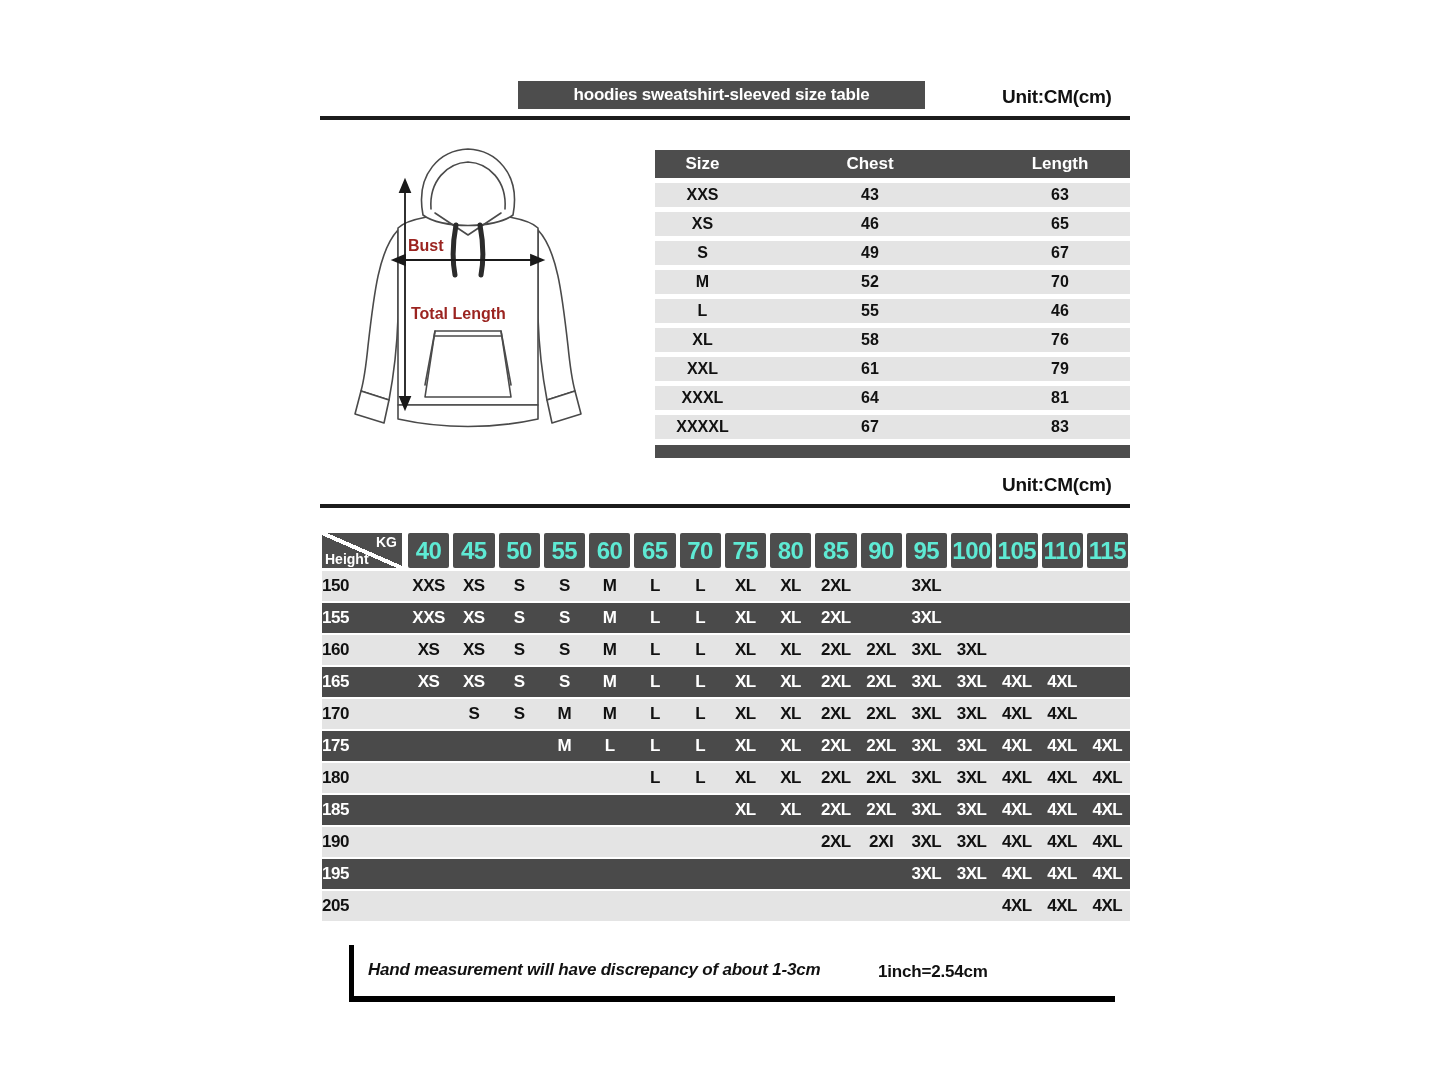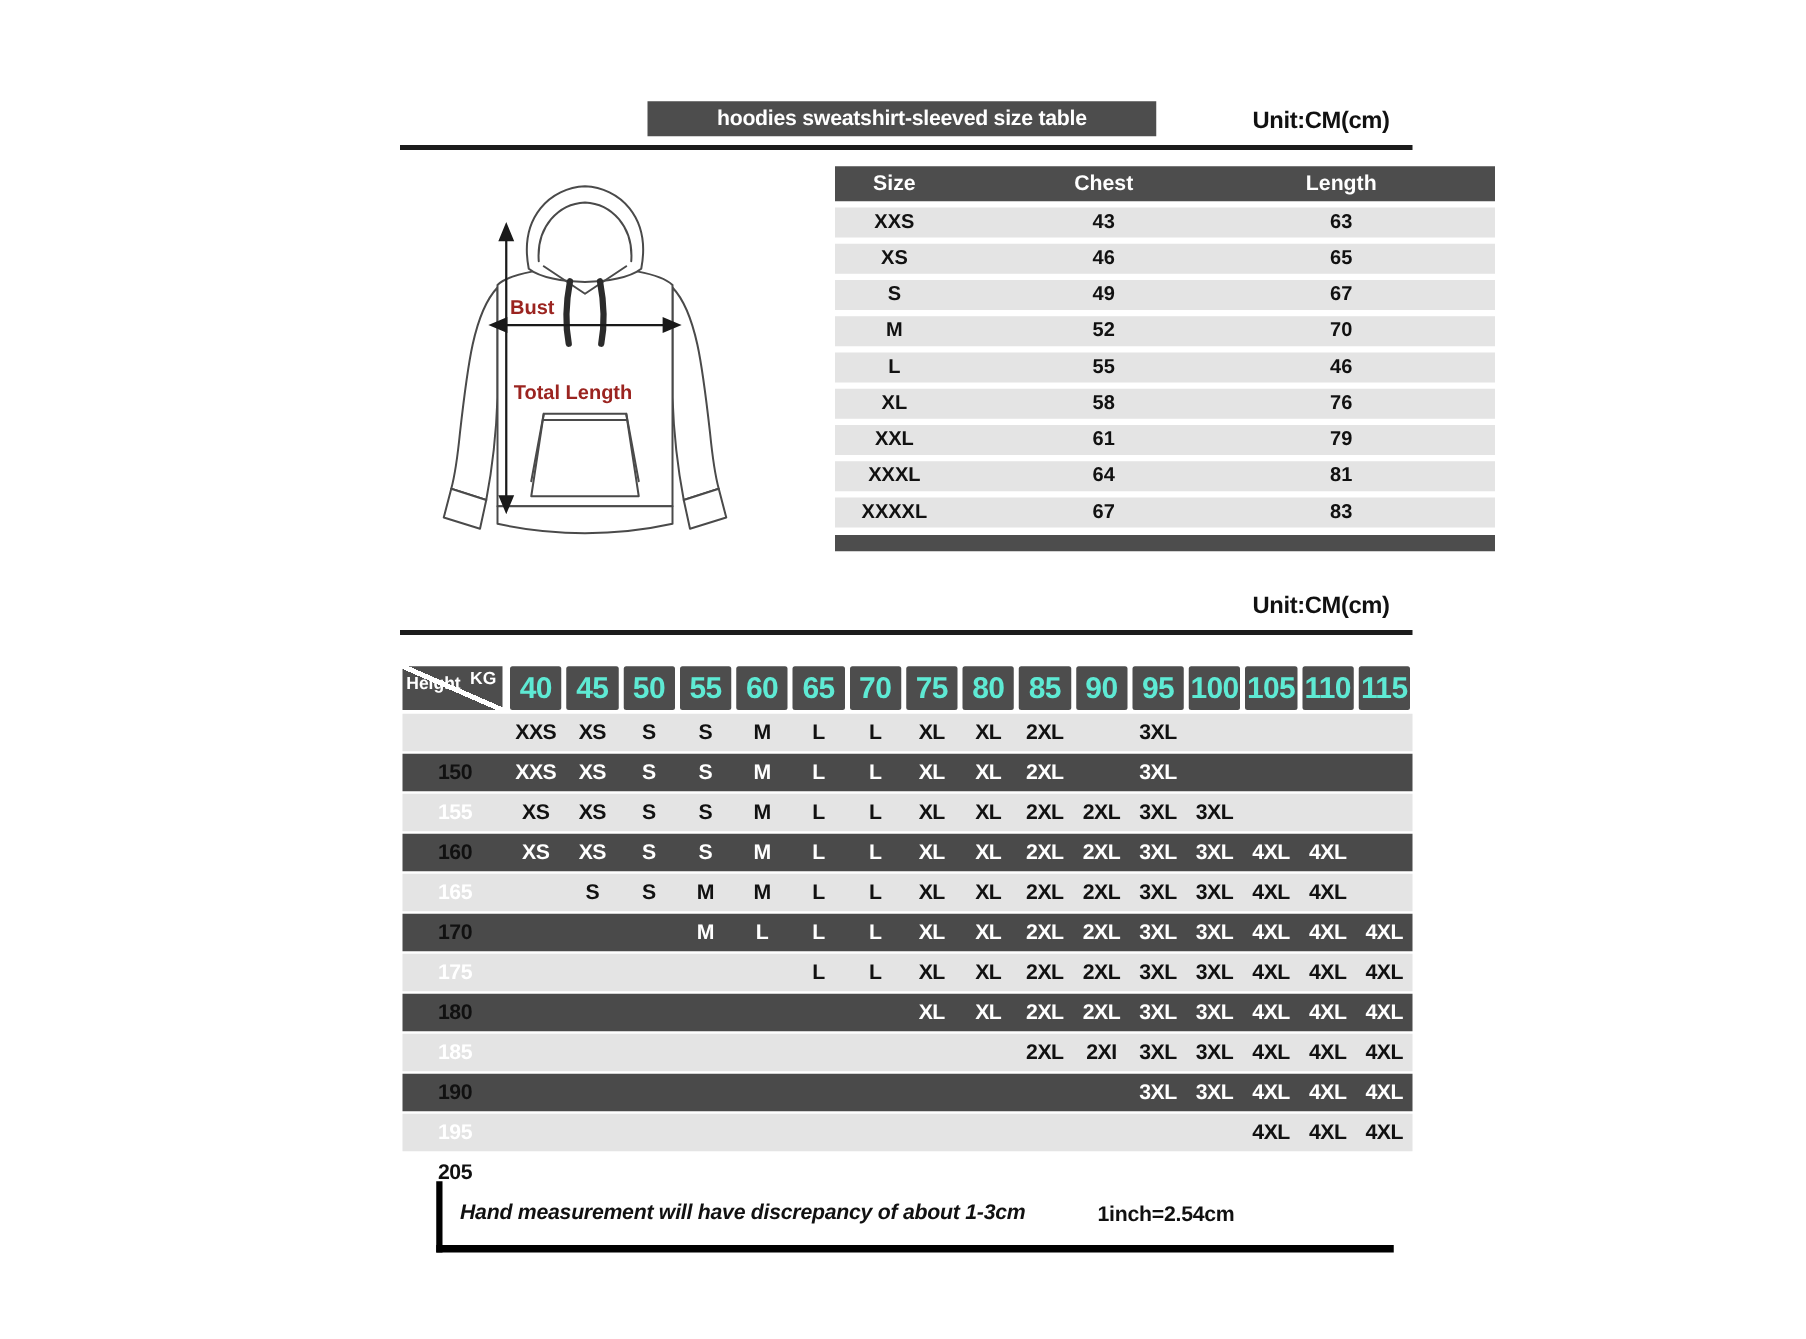--- a/index.html
+++ b/index.html
@@ -40,21 +40,21 @@
     left: 320px; width: 810px; height: 4px;
     background: #1c1c1c;
   }
   .r1 { top: 116px; }
   .r2 { top: 504px; }
 
   
   .hoodie-wrap { position: absolute; left: 323px; top: 133px; width: 290px; height: 330px; }
 
   
-  .size-table { position: absolute; left: 655px; top: 133px; width: 528px; margin-left: 13px; }
+  .size-table { position: absolute; left: 655px; top: 150px; width: 475px; }
   .st-header {
     display: grid;
     grid-template-columns: 95px 240px 140px;
     background: var(--bar-dark, #4d4d4d);
     color: #fff; height: 28px; line-height: 28px;
     font-size: 17px;
   }
   .st-header div { text-align: center; }
   .st-row {
     display: grid;
@@ -82,42 +82,42 @@
     position: relative;
     margin-right: 4px;
     background: linear-gradient(to top right,
       var(--bar-dark, #4d4d4d) calc(50% - 2px),
       #ffffff calc(50% - 2px),
       #ffffff calc(50% + 2px),
       var(--bar-dark, #4d4d4d) calc(50% + 2px));
     color: #fff; font-size: 14px;
   }
   .rt-corner .kg { position: absolute; top: 1px; right: 5px; }
-  .rt-corner .hgt { position: absolute; bottom: 14px; left: 3px; }
+  .rt-corner .hgt { position: absolute; bottom: 1px; left: 3px; }
   .rt-wbox {
     margin: 0 2px;
     background: var(--bar-dark, #4d4d4d);
     color: #5eead4;
     text-align: center;
     line-height: 35px;
     font-size: 24px;
     border-radius: 2px;
     letter-spacing: -0.5px;
   }
   .rt-row {
     display: grid;
     grid-template-columns: 84px repeat(16, 1fr);
     height: 30px; line-height: 30px;
     margin-bottom: 2px;
     font-size: 17px;
     letter-spacing: -0.4px;
   }
   .rt-row.light { background: var(--row-light, #e4e4e4); color: #111; }
   .rt-row.dark  { background: var(--row-dark, #4a4a4a); color: #fff; }
-  .rt-height { text-align: center; font-size: 17px; margin-top: 32px; }
+  .rt-height { font-size: 17px; }
   .rt-cell { text-align: center; overflow: visible; white-space: nowrap; }
 
   
   .foot-vline { position: absolute; left: 349px; top: 945px; width: 5px; height: 57px; background: #000; }
   .foot-hline { position: absolute; left: 349px; top: 996px; width: 766px; height: 6px; background: #000; }
   .foot-note { position: absolute; left: 368px; top: 960px; font-size: 17px; color: #111; letter-spacing: -0.2px; font-style: italic; }
   .foot-conv { position: absolute; left: 878px; top: 962px; font-size: 17px; color: #111; letter-spacing: -0.2px; }
 </style>
 </head>
 <body>

